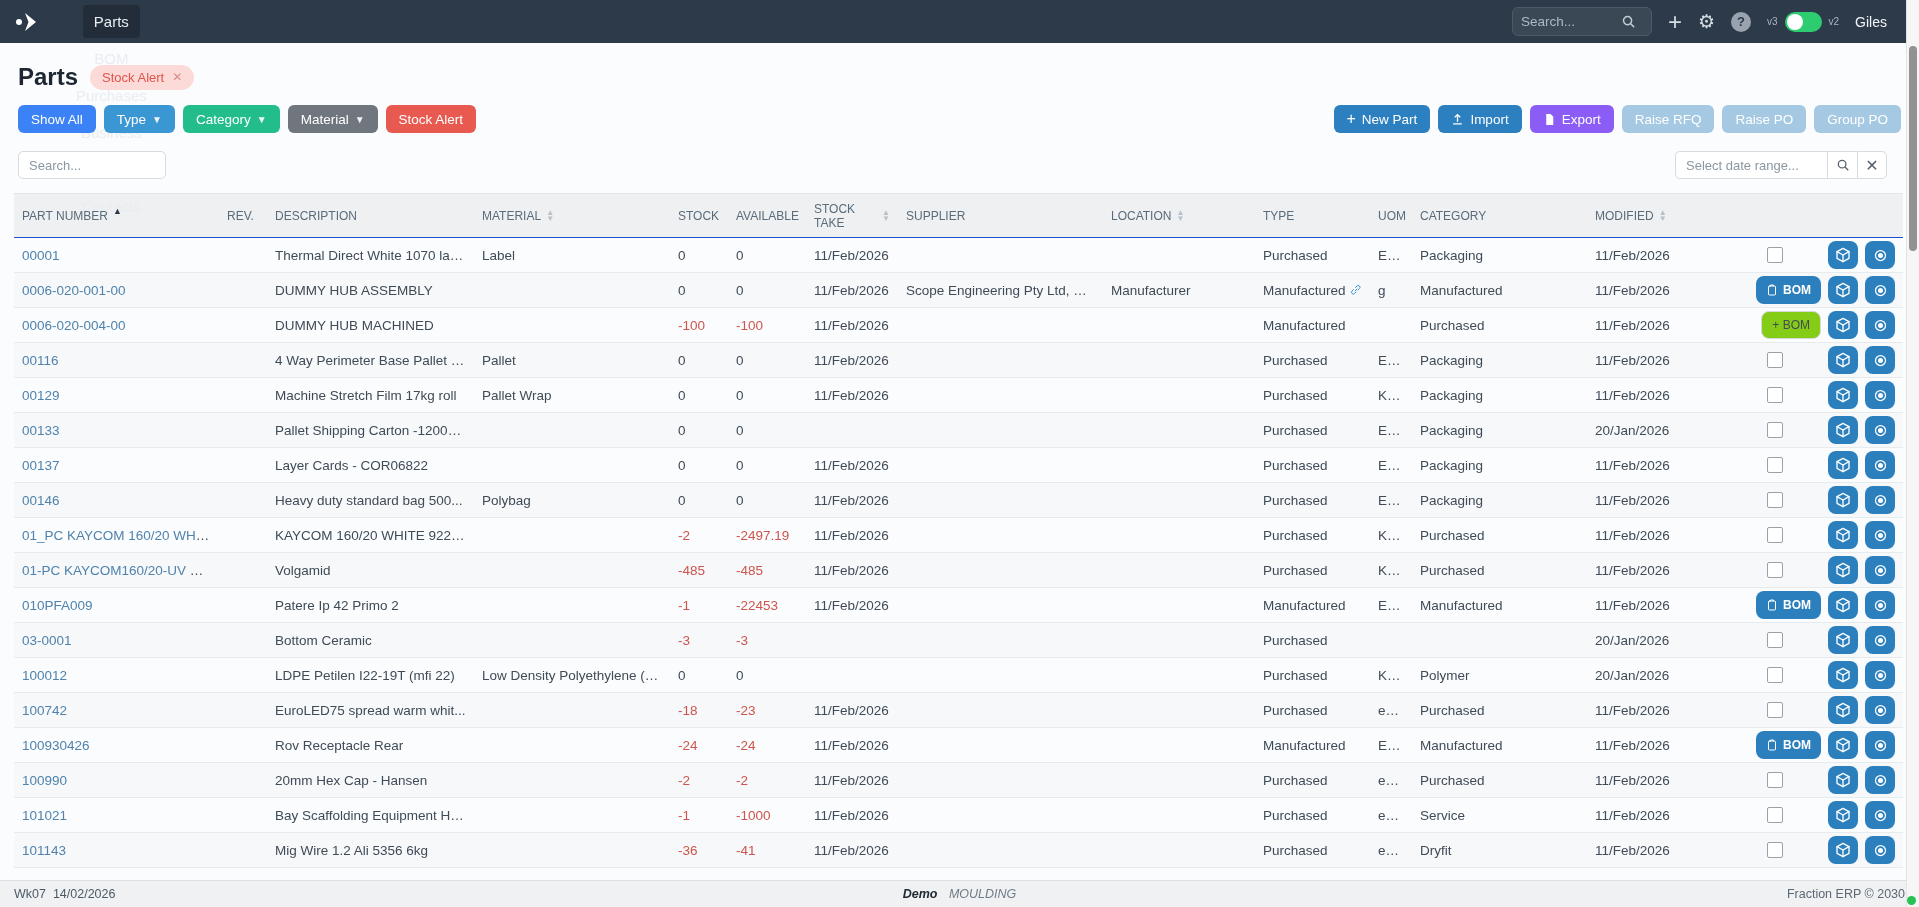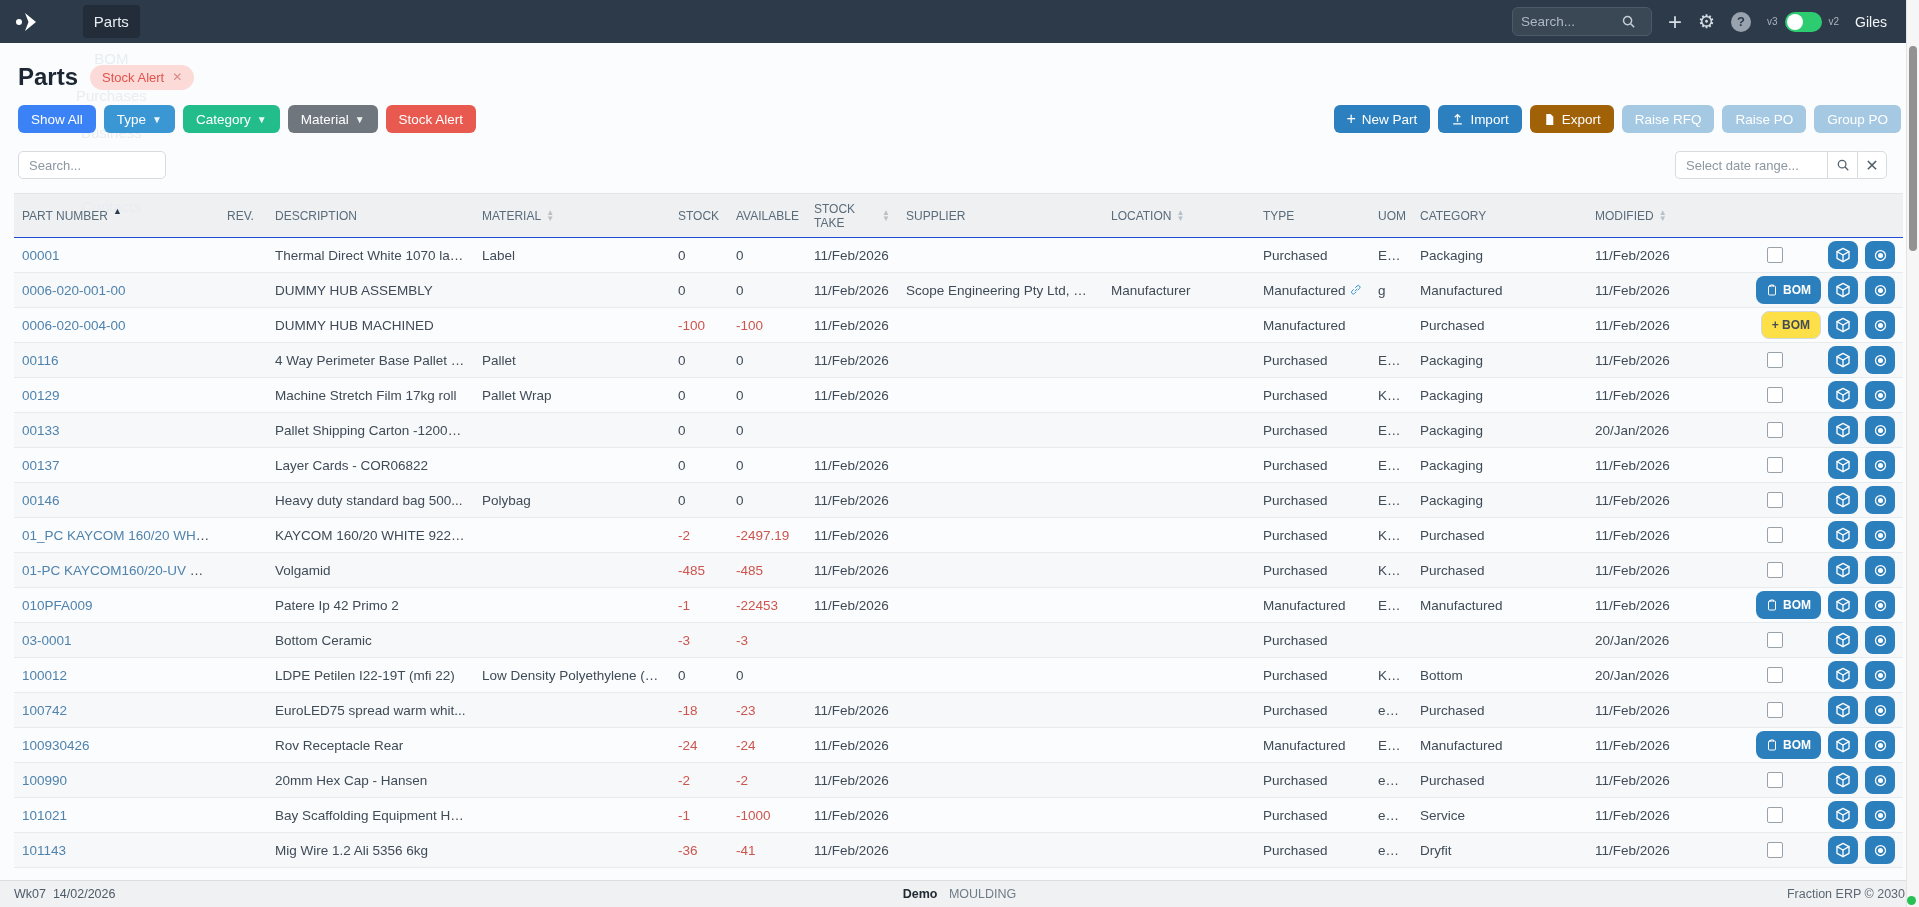--- a/index.html
+++ b/index.html
@@ -41,21 +41,21 @@
     padding:0 13px; margin-right:8px; cursor:pointer; display:inline-flex; align-items:center;
     gap:6px; font-family:"Liberation Sans",sans-serif; white-space:nowrap; }
   .chev { font-size:10px; opacity:.9; }
   .b-showall { background:#3b82f6; }
   .b-type { background:#3b97d3; }
   .b-category { background:#23bd8b; }
   .b-material { background:#6f767d; }
   .b-stockalert { background:#e8594f; }
   .btn-row .spacer { flex:1; }
   .b-newpart, .b-import { background:#2c80bf; }
-  .b-export { background:#a16207; }
+  .b-export { background:#8b5cf6; }
   .b-disabled { background:#a5c9e2; cursor:default; }
   .btn svg { display:block; }
 
   
   .ctl-row { display:flex; align-items:center; padding:18px 18px 0 18px; }
   .tbl-search { width:148px; height:28px; border:1px solid #d7dce0; border-radius:5px;
     padding:0 10px; font-size:13px; color:#42505c; background:#fff; outline:none;
     font-family:"Liberation Sans",sans-serif; }
   .tbl-search::placeholder { color:#8b97a1; }
   .date-group { margin-left:auto; display:flex; align-items:stretch; height:28px; margin-right:14px; }
@@ -90,27 +90,27 @@
   .slot.center { justify-content:center; }
   .slot.right { justify-content:flex-end; }
   .chk { width:16px; height:16px; border:1.5px solid #98a2ab; border-radius:2px;
     background:#fff; cursor:pointer; }
   .icon-btn { width:30px; height:28px; background:#2b7fbd; border:none; border-radius:8px;
     display:flex; align-items:center; justify-content:center; cursor:pointer; }
   .bom-btn { height:28px; border-radius:8px; font-size:12px; font-weight:bold;
     display:inline-flex; align-items:center; gap:5px; padding:0 10px; cursor:pointer;
     font-family:"Liberation Sans",sans-serif; }
   .bom-solid { background:#2b7fbd; color:#fff; border:none; }
-  .bom-add { background:#fde047; color:#444c55; border:1px solid #d4d9dd; font-weight:bold; }
+  .bom-add { background:#84cc16; color:#444c55; border:1px solid #d4d9dd; font-weight:normal; }
 
   
   .footer { position:fixed; left:0; bottom:0; width:1919px; height:27px; background:#f0f1f3;
     border-top:1px solid #dcdfe2; display:flex; align-items:center; font-size:12.5px;
     color:#4c5b68; padding:0 14px; z-index:5; }
-  .foot-center { position:absolute; left:0; right:0; text-align:center; }
+  .foot-center { position:absolute; left:0; right:0; text-align:center;font-style:italic; }
   .foot-center b { color:#222b34; }
   .foot-center span { color:#707c88; margin-left:8px; }
   .foot-right { margin-left:auto; color:#5c6874; }
 
   
   .scrollbar { position:fixed; top:0; right:0; width:13px; height:907px; background:#f6f6f6;
     border-left:1px solid #e3e3e3; z-index:6; }
   .scroll-thumb { position:absolute; top:46px; left:2px; width:8px; height:205px;
     background:#929292; border-radius:4px; cursor:pointer; }
   .corner-dot { position:fixed; right:3px; bottom:2px; width:9px; height:9px;
@@ -771,21 +771,21 @@
           <td><span></span></td>
           <td><span>LDPE Petilen I22-19T (mfi 22)</span></td>
           <td><span>Low Density Polyethylene (LDP...</span></td>
           <td><span>0</span></td>
           <td><span>0</span></td>
           <td><span></span></td>
           <td><span></span></td>
           <td><span></span></td>
           <td><span>Purchased</span></td>
           <td><span>KGS</span></td>
-          <td><span>Bottom</span></td>
+          <td><span>Polymer</span></td>
           <td><span>20/Jan/2026</span></td>
           <td>
             <div class="act-wrap">
               <div class="slot center">
                 <div class="chk"></div>
               </div>
               <button class="icon-btn">
                 <svg width="16" height="16" viewBox="0 0 24 24" fill="none" stroke="#fff" stroke-width="2" stroke-linejoin="round" stroke-linecap="round">
                   <path d="M12 2 L21 7 V17 L12 22 L3 17 V7 Z"></path>
                   <path d="M3 7 L12 12 L21 7"></path>

